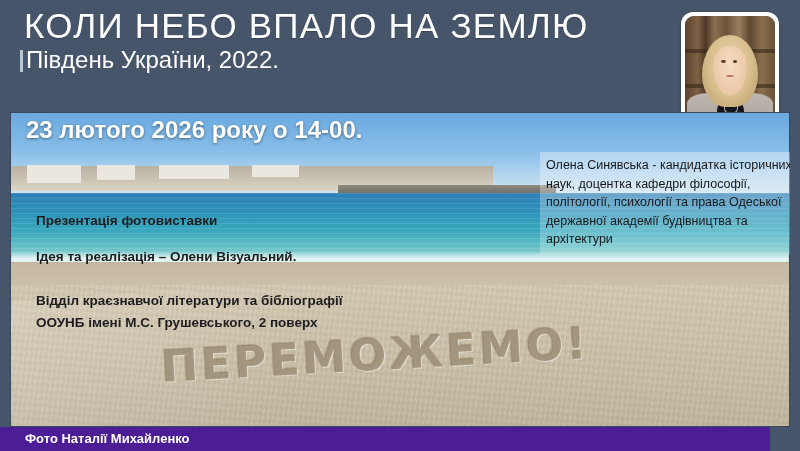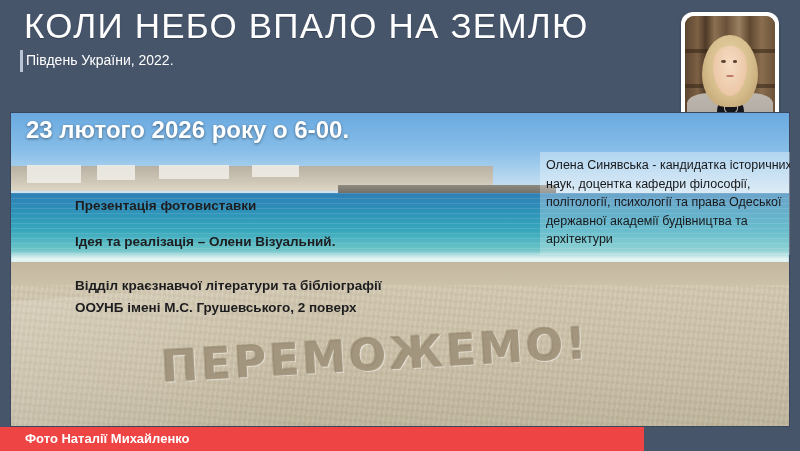--- a/index.html
+++ b/index.html
@@ -28,21 +28,21 @@
     color:#ffffff;
     white-space:nowrap;
     text-shadow:0 1px 1px rgba(0,0,0,.25);
   }
   .cursor-bar{
     position:absolute;left:20px;top:50px;
     width:3px;height:22px;background:#b9c3d2;
   }
   .subtitle1{
     position:absolute;left:26px;top:47px;
-    font-size:14px;line-height:26px;
+    font-size:24px;line-height:26px;
     color:#ffffff;font-weight:400;
     white-space:nowrap;
   }
   .subtitle2{
     position:absolute;left:26px;top:74px;
     font-size:19px;line-height:25px;
     color:#ffffff;font-weight:400;font-style:italic;
     white-space:nowrap;
   }
 
@@ -183,23 +183,22 @@
   
   .date-line{
     position:absolute;left:26px;top:115px;
     font-size:24px;line-height:30px;
     font-weight:700;color:#ffffff;
     white-space:nowrap;
     text-shadow:0 1px 3px rgba(0,0,0,.45);
   }
 
   .left-block{
-    position:absolute;left:36px;top:197px;
+    position:absolute;left:36px;top:212px;
     width:400px;
-    margin-left:39px;
   }
   .left-block p{
     margin:0 0 18px 0;
     font-size:13.5px;line-height:18px;
     font-weight:700;color:#1d1d1f;
     white-space:nowrap;
   }
   .left-block p.tight{margin-bottom:4px;}
   .left-block p.gap{margin-top:26px;}
   .sp-err{
@@ -221,22 +220,22 @@
     background:linear-gradient(180deg,rgba(255,255,255,.34) 0%,rgba(255,255,255,.22) 100%);
   }
   .bio p{
     margin:0;
     font-size:12.5px;line-height:18.5px;
     color:#17181a;font-weight:400;
   }
 
   
   .footer{
-    position:absolute;left:0;bottom:0;width:644px;height:24px;
-    background:#ef4444;
+    position:absolute;left:0;bottom:0;width:770px;height:24px;
+    background:#4c1d95;
   }
   .footer-text{
     position:absolute;left:25px;top:3px;
     font-size:13px;line-height:18px;
     font-weight:700;color:#ffffff;
     white-space:nowrap;
   }
   .edge-l{position:absolute;left:0;top:0;width:10px;height:451px;background:#47556b;}
   .edge-r{position:absolute;right:0;top:0;width:10px;height:451px;background:#47556b;}
 </style>
@@ -279,21 +278,21 @@
     <div class="sea"></div>
     <div class="sea-shimmer"></div>
     <div class="foam"></div>
     <div class="wet-sand"></div>
     <div class="sand"></div>
     <div class="sand-tex"></div>
     <div class="sand-diag"></div>
     <div class="sand-word">ПЕРЕМОЖЕМО!</div>
   </div>
 
-  <div class="date-line">23 лютого 2026 року о 6-00.</div>
+  <div class="date-line">23 лютого 2026 року о 14-00.</div>
 
   <div class="left-block">
     <p>Презентація фотовиставки</p>
     <p><span>Ідея та реалізація – Олени </span><span class="sp-err">Візуальний.</span></p>
     <p class="gap tight">Відділ краєзнавчої літератури та бібліографії</p>
     <p>ООУНБ імені М.С. Грушевського, 2 поверх</p>
   </div>
 
   <div class="bio">
     <p><span>Олена </span><span class="sp-err">Синявська</span><span> - кандидатка історичних наук, </span><span class="sp-err">доцентка</span><span> кафедри філософії, політології, психології та права Одеської державної академії будівництва та архітектури</span></p>

